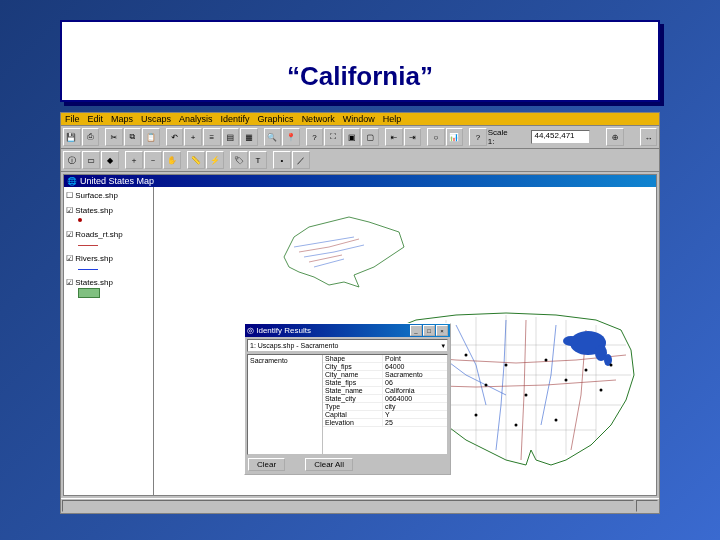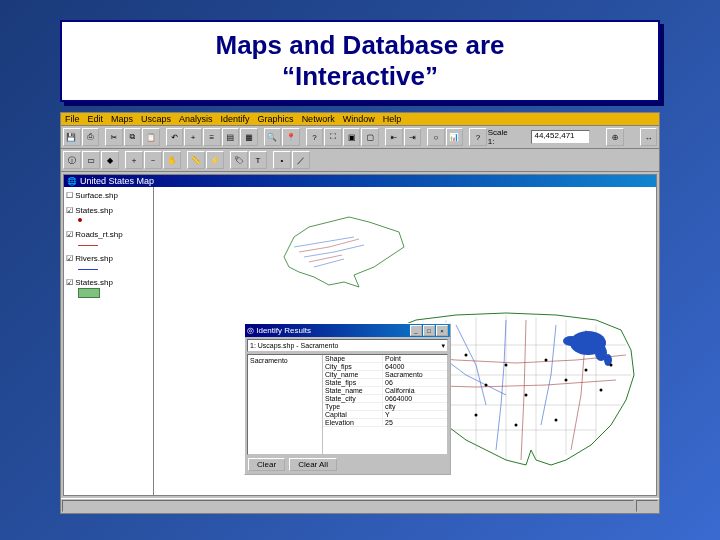--- a/index.html
+++ b/index.html
@@ -215,41 +215,41 @@
     font-size: 7px;
   }
   .id-table {
     flex:1;
     font-size: 7px;
   }
   .id-row { display:flex; border-bottom:1px solid #eee; }
   .id-cell-l { width: 55px; padding: 0 2px; border-right:1px solid #eee;}
   .id-cell-r { flex:1; padding: 0 2px;}
   .id-btns {
-    display:flex; gap:4px; padding:3px; justify-content:flex-start;
+    display:flex; gap:20px; padding:3px; justify-content:flex-start;
   }
   .id-btn {
     background:#c0c0c0; border:1px outset #fff; padding:1px 8px; font-size:8px;
   }
   .statusbar {
     height: 14px;
     background: #c0c0c0;
     border-top: 1px solid #fff;
     display:flex;
     font-size:8px;
   }
   .status-cell { border:1px inset #c0c0c0; flex:1; margin:1px; }
 </style>
 </head>
 <body>
 
 <div class="slide-title-box">
   <div class="slide-title">
-    <span>Maps and Database are</span><br>
-    <span>“Interactive”</span>
+    <br>
+    <span>“California”</span>
   </div>
 </div>
 
 <div class="app-window">
 
   <div class="menubar">
     <span>File</span>
     <span>Edit</span>
     <span>Maps</span>
     <span>Uscaps</span>

